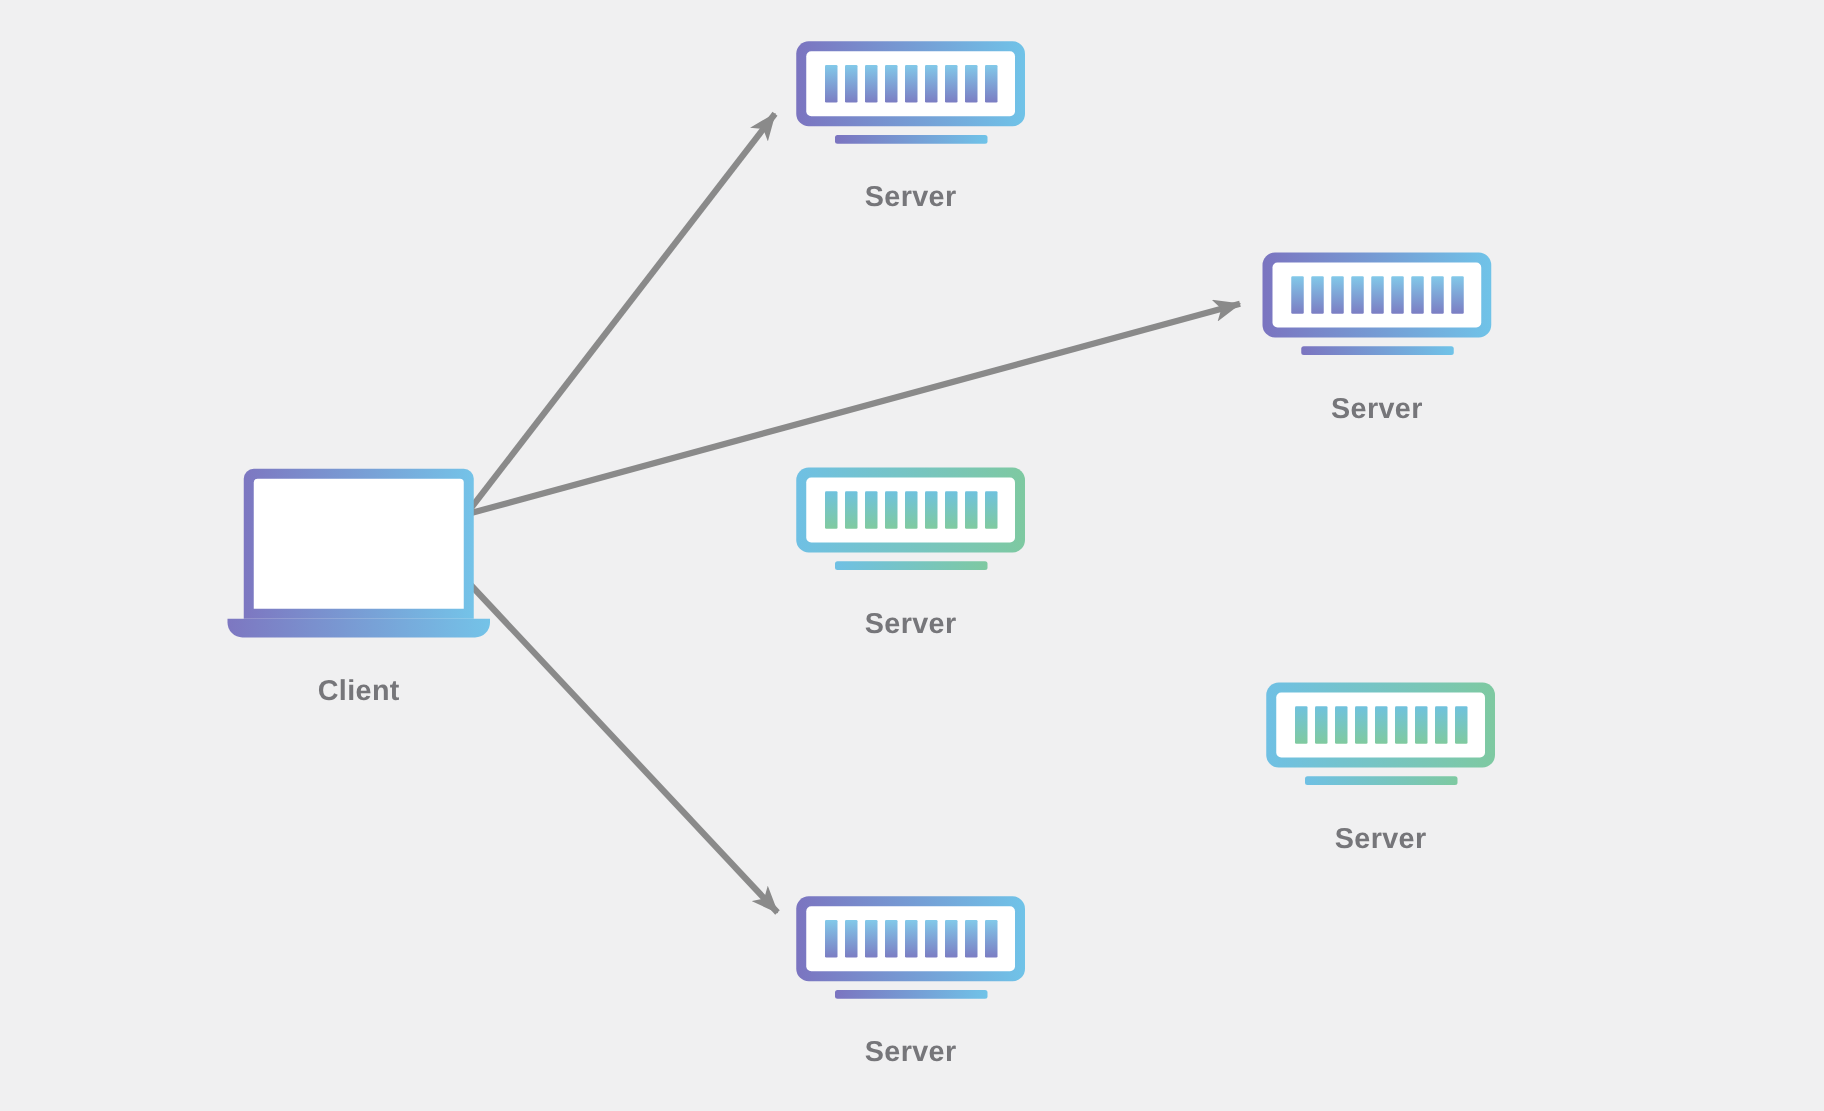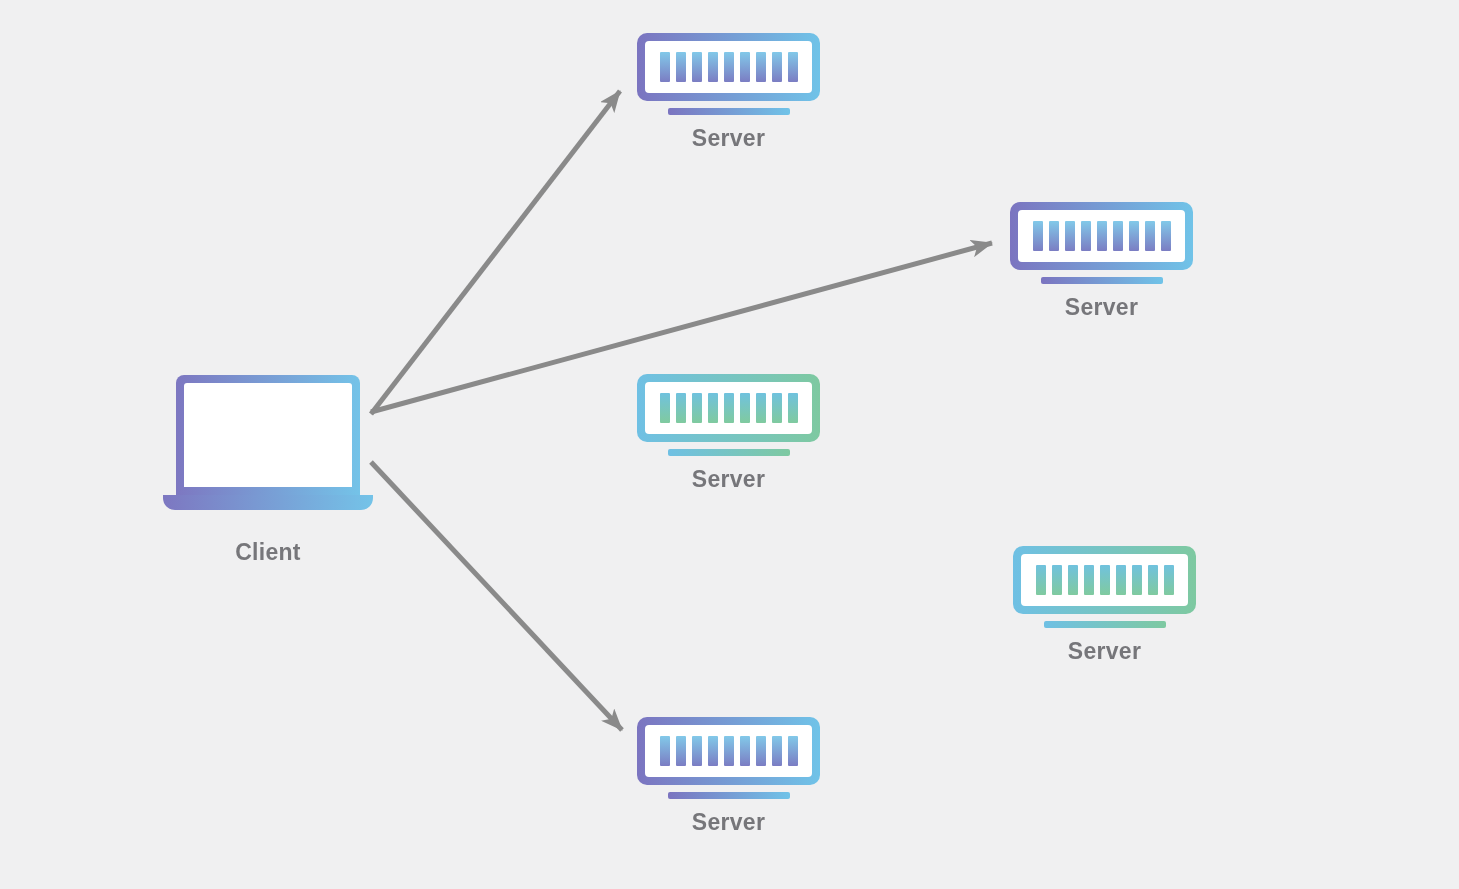--- a/index.html
+++ b/index.html
@@ -21,21 +21,21 @@
     width: 1459px; height: 889px;
     pointer-events: none;
   }
   .node {
     position: absolute;
     display: flex;
     flex-direction: column;
     align-items: center;
   }
   .node-label {
-    margin-top: 10px;
+    margin-top: 29px;
     font-size: 23px;
     font-weight: 700;
     color: #76767a;
     letter-spacing: 0.3px;
     text-align: center;
   }
   
   .server-node { width: 183px; }
   .server-icon { width: 183px; }
   .server-box {
@@ -99,21 +99,21 @@
     border-radius: 3px 3px 0 0;
   }
   .laptop-base {
     width: 210px;
     height: 15px;
     border-radius: 0 0 12px 12px;
     background: linear-gradient(90deg, #7d77c1 0%, #74c3e8 100%);
   }
   .client-node .node-label { margin-top: 29px; }
   
-  .pos-client       { left: 163px;  top: 375px; }
+  .pos-client       { left: 182px;  top: 375px; }
   .pos-server-top   { left: 637px;  top: 33px;  }
   .pos-server-right { left: 1010px; top: 202px; }
   .pos-server-mid   { left: 637px;  top: 374px; }
   .pos-server-br    { left: 1013px; top: 546px; }
   .pos-server-bot   { left: 637px;  top: 717px; }
 </style>
 </head>
 <body>
 
 <div class="canvas">

